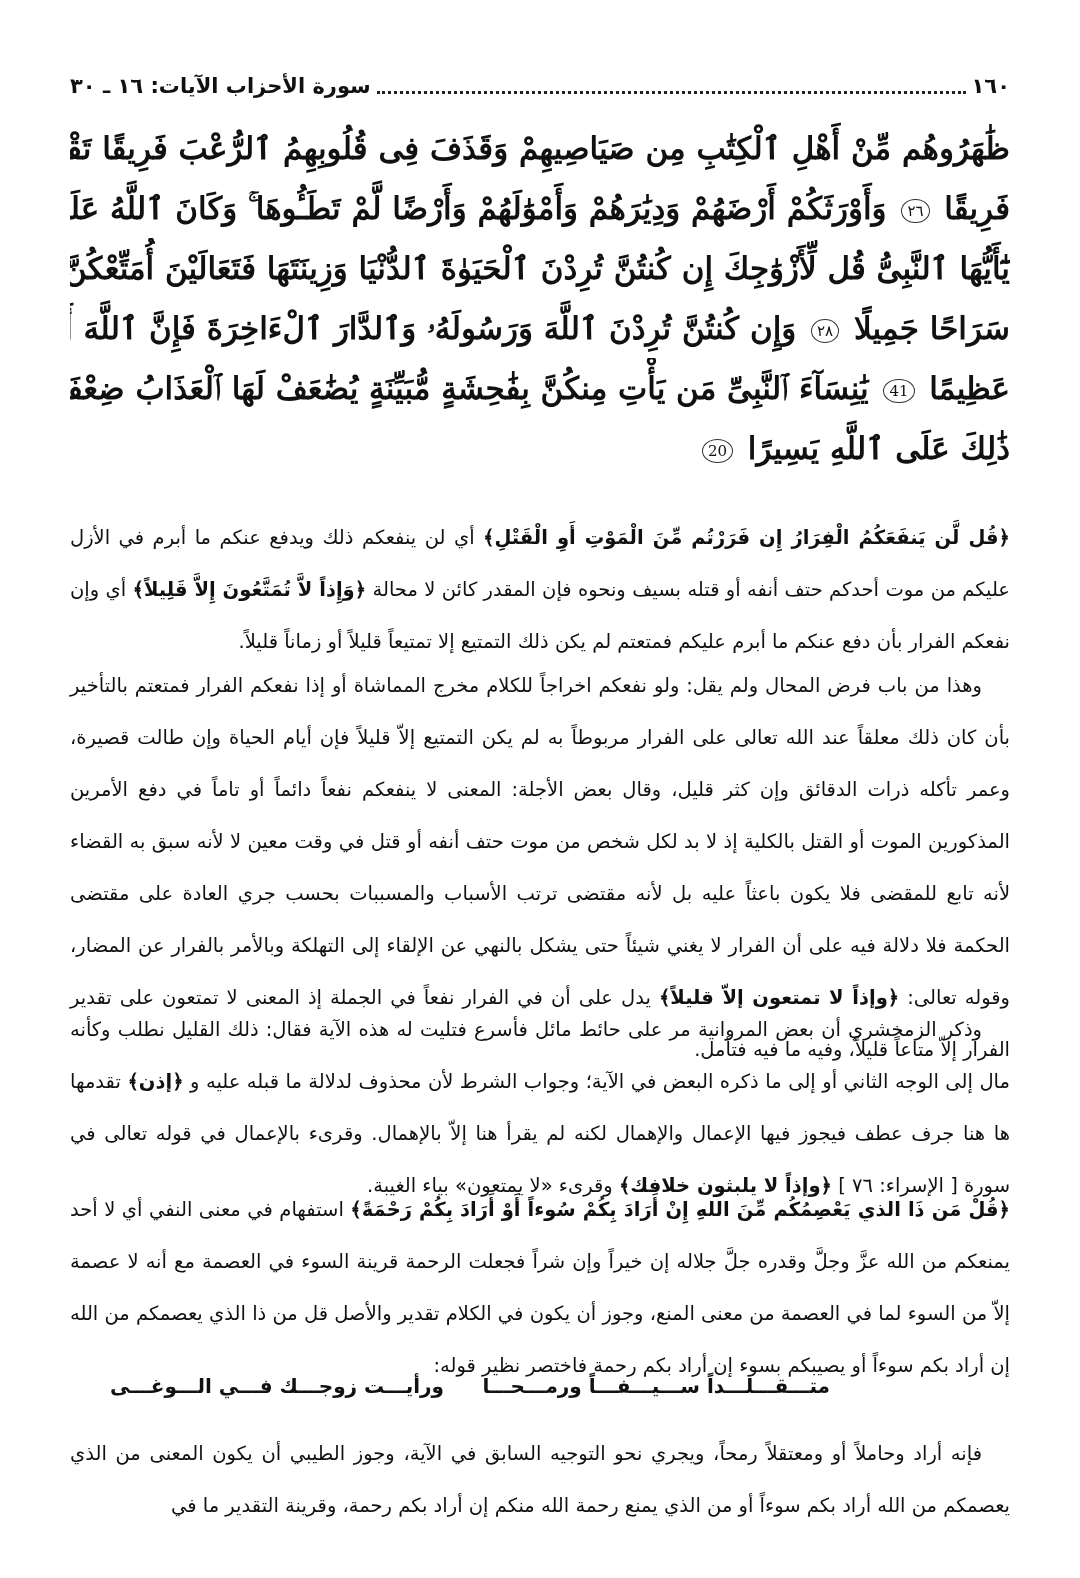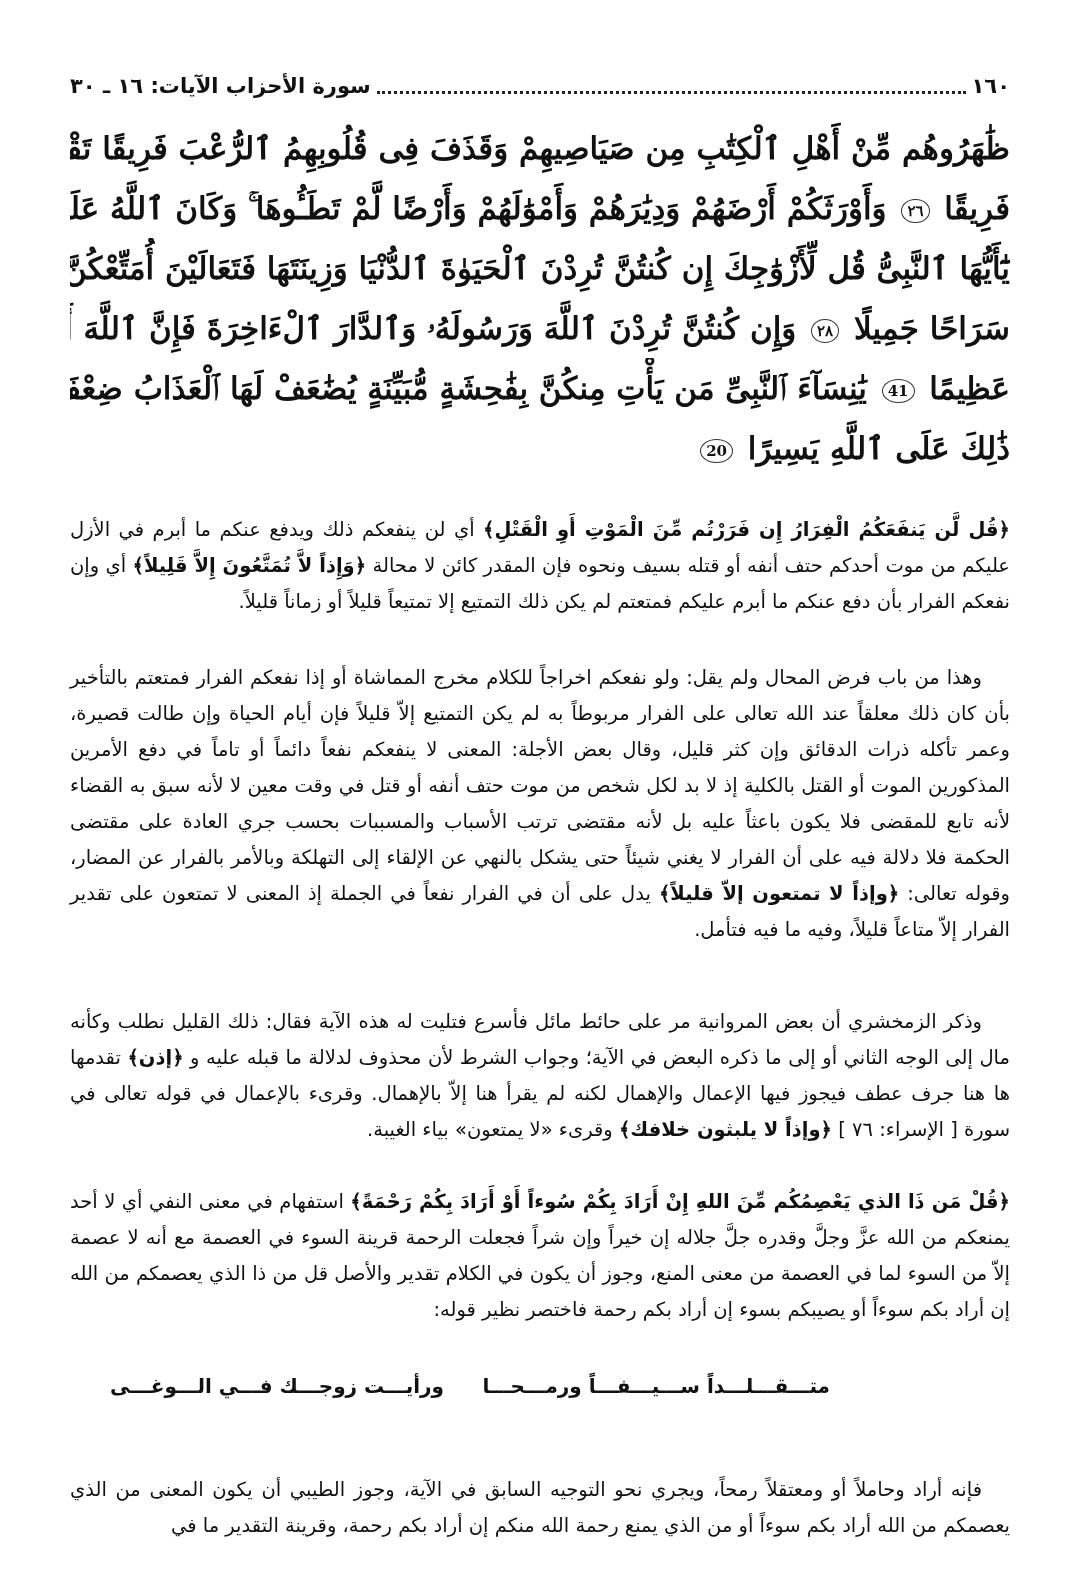--- a/index.html
+++ b/index.html
@@ -16,26 +16,26 @@
   .header .dots { flex: 1; border-bottom: 3px dotted #222; margin: 0 6px; height: 12px; }
   .header .pnum { white-space: nowrap; }
   .quran {
     position: absolute; top: 118px; left: 0; width: 940px;
     font-family: "DejaVu Serif", serif; font-size: 31px; line-height: 60px;
     text-align: justify; text-align-last: right; font-weight: bold;
   }
   .quran .line { height: 60px; white-space: nowrap; overflow: hidden; text-align: justify; text-align-last: justify; }
   .quran .line.last { text-align-last: right; }
   .ayah-mark {
-    display: inline-block; font-size: 15px; font-weight: bold; line-height: 22px;
+    display: inline-block; font-size: 15px; font-weight: normal; line-height: 22px;
     border: 1.5px solid #333; border-radius: 50%; padding: 0 5px; margin: 0 4px; vertical-align: middle;
   }
   .comment {
     position: absolute; left: 0; width: 940px;
-    font-family: "DejaVu Sans", sans-serif; font-size: 19.5px; line-height: 36px;
+    font-family: "DejaVu Sans", sans-serif; font-size: 19.5px; line-height: 52px;
     text-align: justify; text-align-last: right;
   }
   .comment p { margin: 0; }
   .comment .indent { text-indent: 28px; }
   .qt { font-weight: bold; }
   .poem {
     position: absolute; top: 1374px; left: 110px; width: 720px;
     display: flex; justify-content: space-between; direction: rtl;
     font-size: 20px; font-weight: bold; letter-spacing: 2px;
   }
@@ -97,21 +97,21 @@
       <span>وذكر الزمخشري أن بعض المروانية مر على حائط مائل فأسرع فتليت له هذه الآية فقال: ذلك القليل نطلب وكأنه مال إلى الوجه الثاني أو إلى ما ذكره البعض في الآية؛ وجواب الشرط لأن محذوف لدلالة ما قبله عليه و </span><span class="qt">﴿إذن﴾</span><span> تقدمها ها هنا جرف عطف فيجوز فيها الإعمال والإهمال لكنه لم يقرأ هنا إلاّ بالإهمال. وقرىء بالإعمال في قوله تعالى في سورة [ الإسراء: ٧٦ ] </span><span class="qt">﴿وإذاً لا يلبثون خلافك﴾</span><span> وقرىء «لا يمتعون» بياء الغيبة.</span>
     </p>
   </div>
 
   <div class="comment" style="top:1184px;">
     <p>
       <span class="qt">﴿قُلْ مَن ذَا الذي يَعْصِمُكُم مِّنَ اللهِ إِنْ أَرَادَ بِكُمْ سُوءاً أَوْ أَرَادَ بِكُمْ رَحْمَةً﴾</span><span> استفهام في معنى النفي أي لا أحد يمنعكم من الله عزَّ وجلَّ وقدره جلَّ جلاله إن خيراً وإن شراً فجعلت الرحمة قرينة السوء في العصمة مع أنه لا عصمة إلاّ من السوء لما في العصمة من معنى المنع، وجوز أن يكون في الكلام تقدير والأصل قل من ذا الذي يعصمكم من الله إن أراد بكم سوءاً أو يصيبكم بسوء إن أراد بكم رحمة فاختصر نظير قوله:</span>
     </p>
   </div>
 
-  <div class="comment" style="top:1472px;">
+  <div class="comment" style="top:1428px;">
     <p class="indent">
       <span>فإنه أراد وحاملاً أو ومعتقلاً رمحاً، ويجري نحو التوجيه السابق في الآية، وجوز الطيبي أن يكون المعنى من الذي يعصمكم من الله أراد بكم سوءاً أو من الذي يمنع رحمة الله منكم إن أراد بكم رحمة، وقرينة التقدير ما في</span>
     </p>
   </div>
 </div>
 
 <div class="poem">
   <span>متـــقـــلـــداً ســـيـــفـــاً ورمـــحـــا</span>
   <span>ورأيـــت زوجـــك فـــي الـــوغـــى</span>
 </div>

